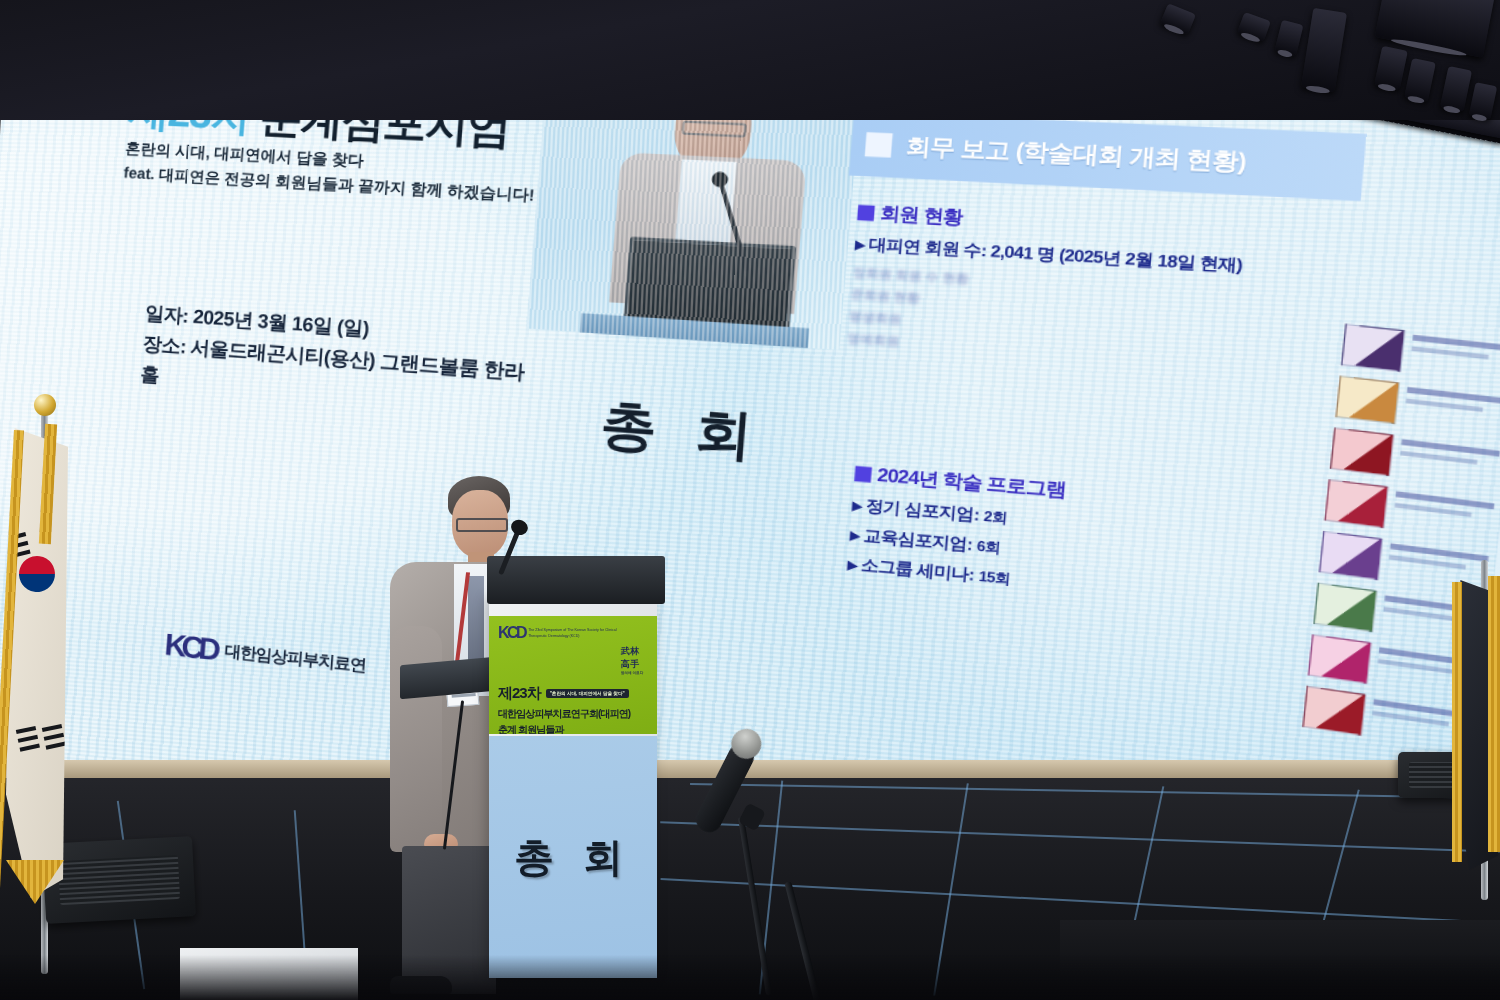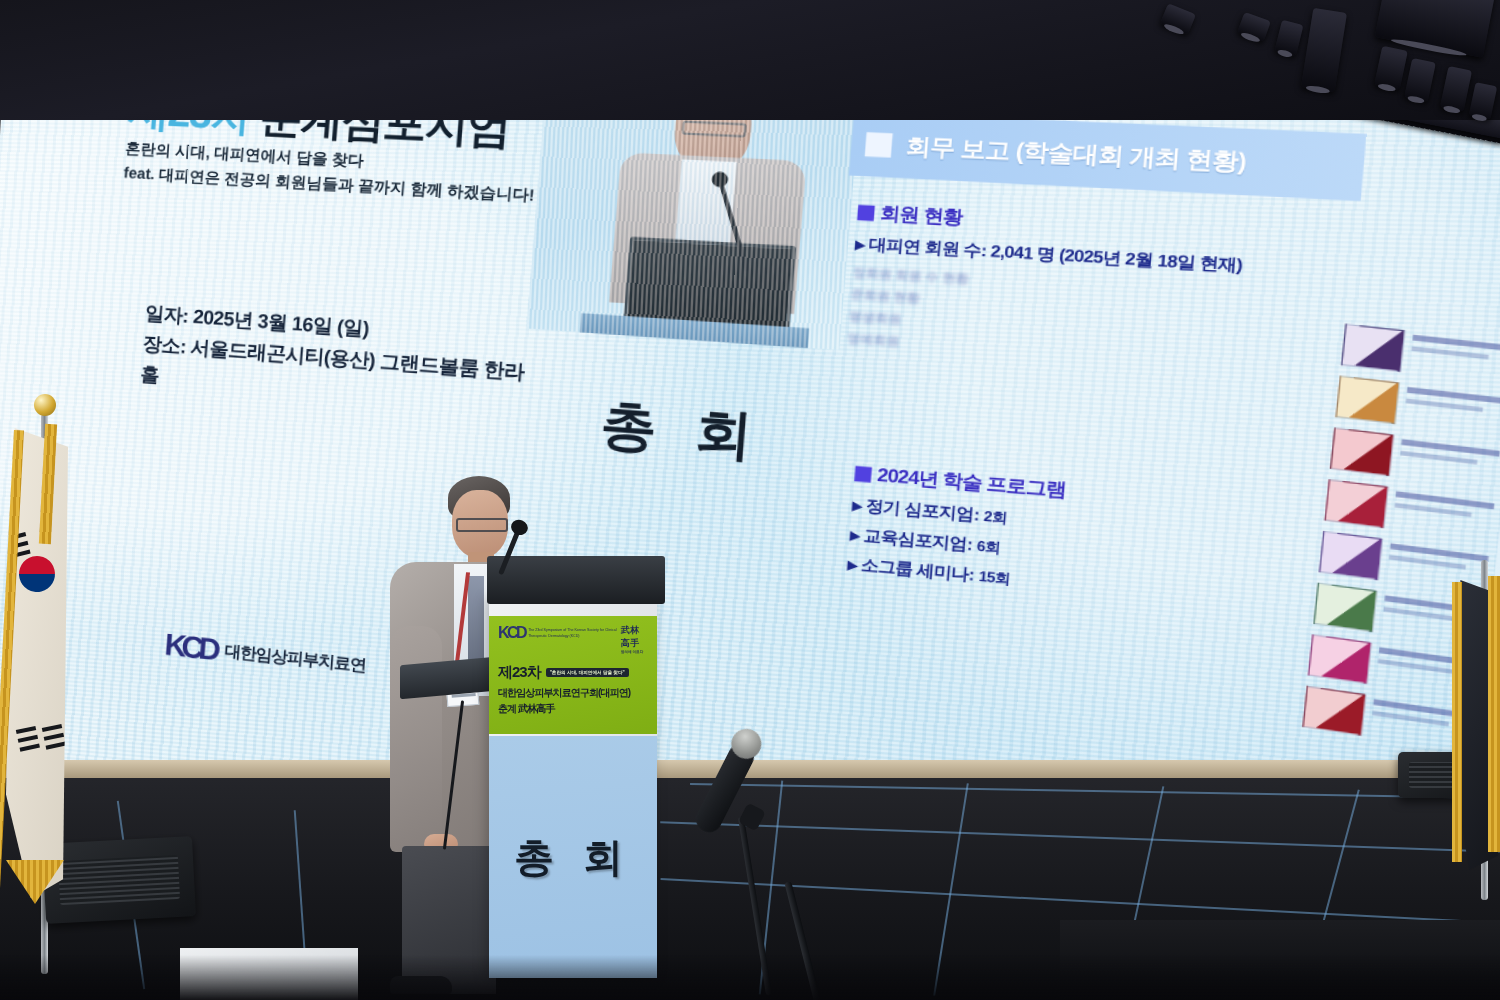--- a/index.html
+++ b/index.html
@@ -168,21 +168,21 @@
   .p-shoe { position:absolute; left:18px; top:500px; width:62px; height:18px; border-radius:8px 12px 4px 4px;
             background:#181a1e; }
 
   .podium { position:absolute; left:489px; top:598px; width:168px; height:380px; z-index:14;
             background:linear-gradient(95deg,#f0f2f4,#dfe3e7); box-shadow:-3px 0 12px rgba(0,0,0,.25); }
   .pod-banner { position:absolute; left:0; top:18px; width:168px; height:118px;
                 background:linear-gradient(170deg,#93c11f,#7fae14); padding:8px 9px; overflow:hidden; }
   .pb-top { display:flex; justify-content:space-between; align-items:flex-start; }
   .pb-kcd { font-size:16px; font-weight:800; color:#2d3570; letter-spacing:-2.5px; }
   .pb-eng { font-size:3.6px; color:#1f2a55; line-height:1.7; margin-left:3px; margin-top:3px; }
-  .pb-cn { font-size:9px; color:#1f2a55; font-weight:800; letter-spacing:.5px; }
+  .pb-cn { font-size:9px; color:#1f2a55; font-weight:800; letter-spacing:.5px;margin-top:21px; }
   .pb-cn small { display:block; font-size:3.6px; font-weight:600; letter-spacing:0; }
   .pb-r1 { display:flex; align-items:center; margin-top:9px; gap:5px; }
   .pb-23 { font-size:15px; font-weight:800; color:#17202c; letter-spacing:-1px; }
   .pb-quote { background:#1d2530; color:#e8f3d0; font-size:4.6px; padding:2px 4px; border-radius:2px; font-weight:700; }
   .pb-l2 { font-size:10px; font-weight:800; color:#17202c; letter-spacing:-.9px; margin-top:4px; }
   .pb-l3 { font-size:10px; font-weight:800; color:#17202c; letter-spacing:-.9px; margin-top:2px; }
   .pod-lower { position:absolute; left:0; top:138px; width:168px; height:242px;
                background:linear-gradient(175deg,#aacbe8,#9dc2e4); display:flex; align-items:center;
                justify-content:center; }
   .pod-word { font-size:40px; font-weight:800; color:#131d29; letter-spacing:9px;
@@ -474,21 +474,21 @@
         <div class="pb-cn">
           <span>武林高手</span>
           <small>명의에 이르다</small>
         </div>
       </div>
       <div class="pb-r1">
         <span class="pb-23">제23차</span>
         <span class="pb-quote">"혼란의 시대, 대피연에서 답을 찾다"</span>
       </div>
       <div class="pb-l2">대한임상피부치료연구회(대피연)</div>
-      <div class="pb-l3">춘계 武林高手</div>
+      <div class="pb-l3">춘계 회원님들과</div>
     </div>
     <div class="pod-lower">
       <span class="pod-word">총 회</span>
     </div>
   </div>
 
   <div class="edge2"></div>
   <div class="floor"></div>
   <div class="floor-line" style="left:660px; top:836px; width:840px; transform:rotate(2deg);"></div>
   <div class="floor-line" style="left:660px; top:900px; width:840px; transform:rotate(3deg);"></div>

